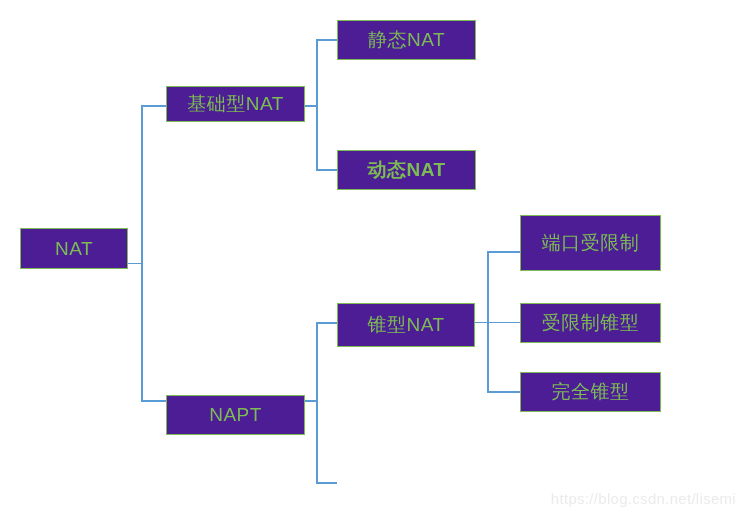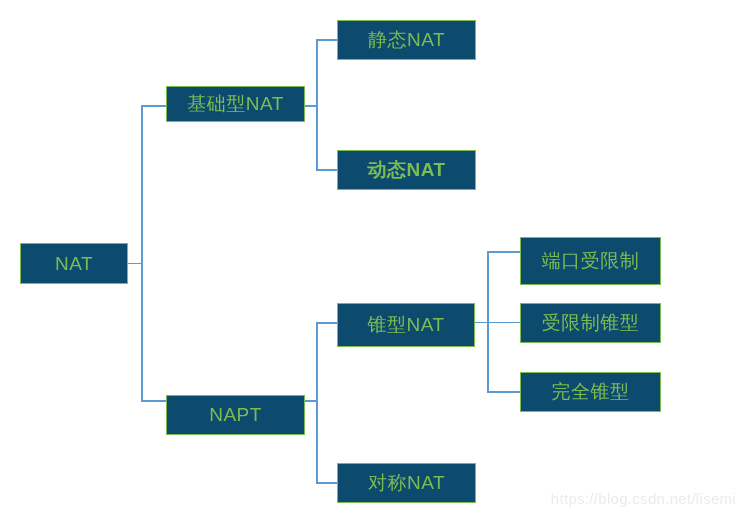--- a/index.html
+++ b/index.html
@@ -13,46 +13,46 @@
   }
   #wires {
     position: absolute;
     left: 0; top: 0;
     width: 741px; height: 514px;
   }
   .node {
     position: absolute;
     box-sizing: border-box;
     border: 1.5px solid #7cbc52;
-    background: #0c4a6e;
+    background: #4c1d95;
     color: #7cbc52;
     display: flex;
     align-items: center;
     justify-content: center;
     font-size: 19px;
     letter-spacing: 0.5px;
     white-space: nowrap;
   }
   .watermark {
     position: absolute;
     right: 5px;
     bottom: 7px;
     font-size: 15px;
     color: #ebebeb;
     letter-spacing: 0.3px;
     user-select: none;
   }
   
-  #n-nat            { left: 20px;  top: 243px; width: 108px; height: 41px; }
+  #n-nat            { left: 20px;  top: 228px; width: 108px; height: 41px; }
   #n-basic-nat      { left: 166px; top: 86px;  width: 139px; height: 36px; }
   #n-static-nat     { left: 337px; top: 20px;  width: 139px; height: 40px; }
   #n-dynamic-nat    { left: 337px; top: 150px; width: 139px; height: 40px; font-weight: bold; }
   #n-napt           { left: 166px; top: 395px; width: 139px; height: 40px; }
   #n-cone-nat       { left: 337px; top: 303px; width: 138px; height: 44px; }
-  #n-port-restricted{ left: 520px; top: 237px; width: 141px; height: 48px; }
+  #n-port-restricted{ left: 520px; top: 215px; width: 141px; height: 56px; }
   #n-restricted-cone{ left: 520px; top: 303px; width: 141px; height: 40px; }
   #n-full-cone      { left: 520px; top: 372px; width: 141px; height: 40px; }
   #n-symmetric-nat  { left: 337px; top: 463px; width: 139px; height: 40px; }
 </style>
 </head>
 <body>
 
 <div id="stage">
 
   <svg id="wires" viewBox="0 0 741 514" fill="none" stroke="#5b9bd5" stroke-width="1.5" shape-rendering="crispEdges">
@@ -81,17 +81,16 @@
   <div class="node" id="n-napt">NAPT</div>
 
   <div class="node" id="n-cone-nat">锥型NAT</div>
 
   <div class="node" id="n-port-restricted">端口受限制</div>
 
   <div class="node" id="n-full-cone">完全锥型</div>
 
   <div class="node" id="n-restricted-cone">受限制锥型</div>
 
-  <div class="node" id="n-symmetric-nat">对称NAT</div>
 
   <div class="watermark">https://blog.csdn.net/lisemi</div>
 
 </div>
 
 </body></html>

